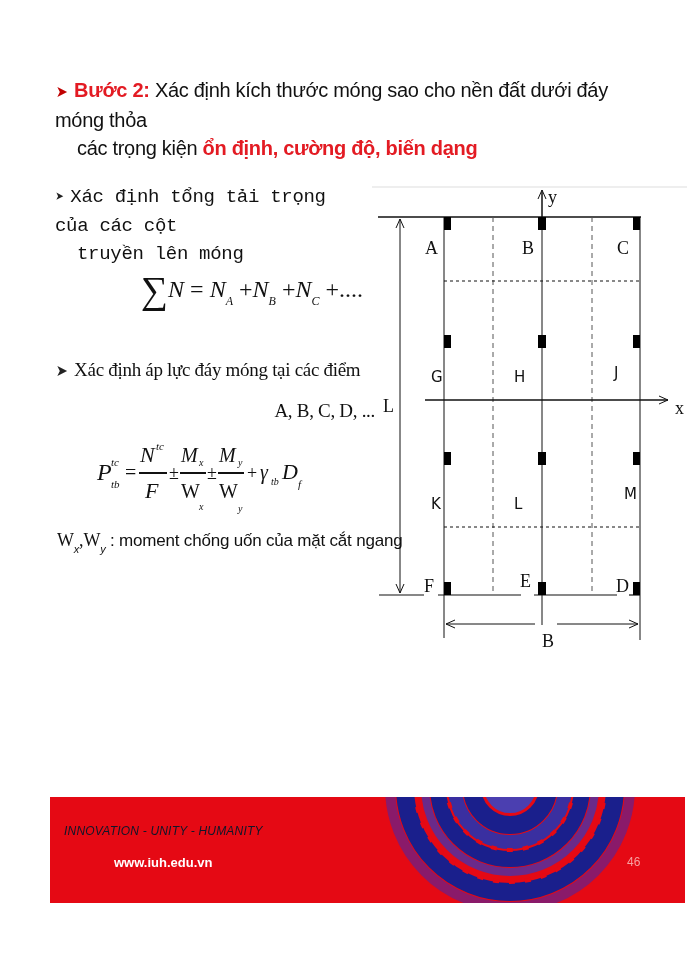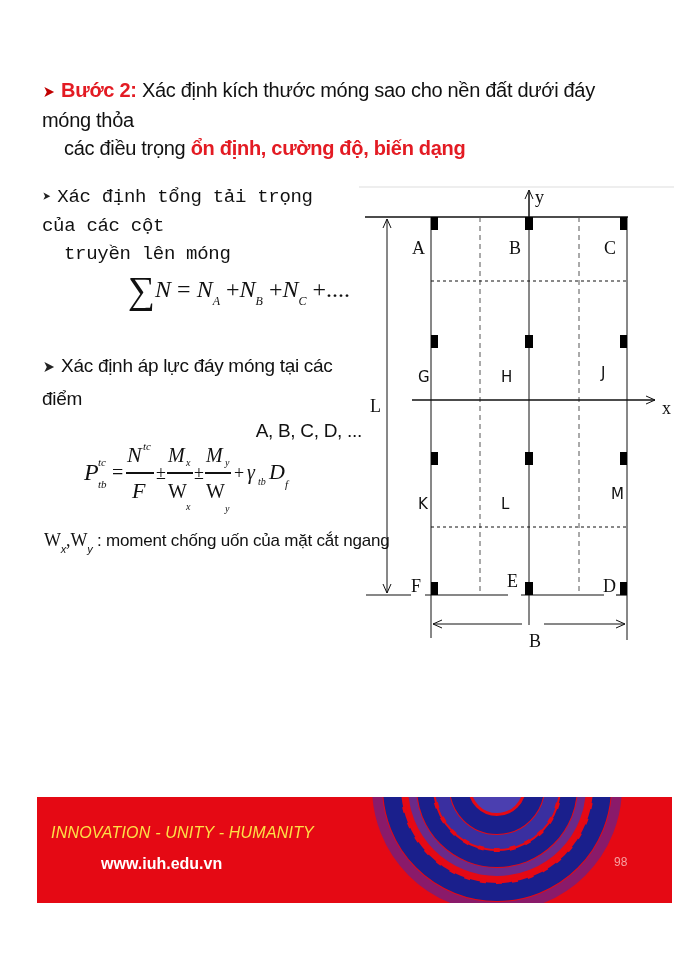--- a/index.html
+++ b/index.html
@@ -1,51 +1,51 @@
 <!DOCTYPE html>
 <html><head>
 <meta charset="utf-8">
 <style>
   html,body{margin:0;padding:0;background:#fff;}
   body{width:700px;height:960px;position:relative;overflow:hidden;font-family:"Liberation Sans",sans-serif;}
-  .slide{position:absolute;left:4px;top:0;width:584px;height:960px;}
+  .slide{position:absolute;left:17px;top:0;width:584px;height:960px;}
   .abs{position:absolute;}
   .bullet{color:#c00000;font-size:16px;display:inline-block;margin-right:6px;transform:scaleX(0.9);}
   .bullet.dark{color:#222;}
   .t1{left:38px;top:76px;font-size:20px;line-height:28px;color:#111;width:600px;letter-spacing:-0.3px;}
   .t1 .red{color:#e31b23;font-weight:bold;}
   .t1 .line2{padding-left:22px;}
   .b2{left:38px;top:183px;font-size:19px;line-height:28px;color:#111;width:310px;letter-spacing:-0.3px;font-family:Liberation Mono, monospace;}
   .b2 .line2{padding-left:22px;}
   .formula1{left:108px;top:268px;font-family:"Liberation Serif",serif;font-style:italic;font-size:24px;color:#111;margin-left:16px;}
   .formula1 .sigma{font-style:normal;font-size:38px;vertical-align:-6px;}
   .formula1 sub{font-size:12px;vertical-align:-8px;}
-  .b3{left:38px;top:350px;font-size:19px;line-height:32px;color:#111;width:320px;letter-spacing:-0.3px;}
+  .b3{left:38px;top:350px;font-size:19px;line-height:40px;color:#111;width:320px;letter-spacing:-0.3px;font-family:Liberation Serif, serif;}
   .b3 .line2{padding-left:22px;text-align:right;}
   .formula2{left:78px;top:438px;font-family:"Liberation Serif",serif;color:#111;}
   .note{left:40px;top:530px;font-size:17px;color:#111;letter-spacing:-0.2px;}
   .note .w{font-family:"Liberation Serif",serif;font-size:18px;}
   .note sub{font-size:11px;font-style:italic;vertical-align:-7px;}
   .footer{left:33px;top:797px;width:635px;height:106px;background:#e50914;overflow:hidden;}
-  .motto{left:14px;top:27px;color:#fde047;font-size:16px;font-style:italic;letter-spacing:0.2px;}
-  .url{left:64px;top:58px;color:#fff;font-size:16px;font-weight:bold;}
+  .motto{left:14px;top:27px;color:#0f172a;font-size:12px;font-style:italic;letter-spacing:0.2px;}
+  .url{left:64px;top:58px;color:#fff;font-size:13px;font-weight:bold;}
   .pagenum{left:577px;top:58px;color:#f7a0a0;font-size:12px;}
   .topline{left:355px;top:186px;width:315px;height:2px;background:#eeeeee;}
 </style>
 </head>
 <body>
 
 <div class="slide">
 
   <div class="abs t1">
     <div>
       <span class="bullet">➤</span><span class="red">Bước 2:</span><span> Xác định kích thước móng sao cho nền đất dưới đáy móng thỏa</span>
     </div>
     <div class="line2">
-      <span>các điều trọng </span><span class="red">ổn định, cường độ, biến dạng</span>
+      <span>các trọng kiện </span><span class="red">ổn định, cường độ, biến dạng</span>
     </div>
   </div>
 
   <div class="abs b2">
     <div><span class="bullet dark">➤</span><span>Xác định tổng tải trọng của các cột</span></div>
     <div class="line2">truyền lên móng</div>
   </div>
 
   <div class="abs formula1">
     <span class="sigma">∑</span><span>N</span>
@@ -177,15 +177,15 @@
         <circle cx="130" cy="-10" r="38" stroke="#1a1f8c" stroke-width="18"></circle>
         <circle cx="130" cy="-10" r="18" stroke="#4b3fb0" stroke-width="16"></circle>
       </g>
       <g stroke="#e50914" stroke-width="4" stroke-dasharray="6,10">
         <circle cx="130" cy="-10" r="95" fill="none"></circle>
         <circle cx="130" cy="-10" r="63" fill="none"></circle>
       </g>
     </svg>
     <div class="abs motto">INNOVATION - UNITY - HUMANITY</div>
     <div class="abs url">www.iuh.edu.vn</div>
-    <div class="abs pagenum">98</div>
+    <div class="abs pagenum">46</div>
   </div>
 </div>
 
 </body></html>

